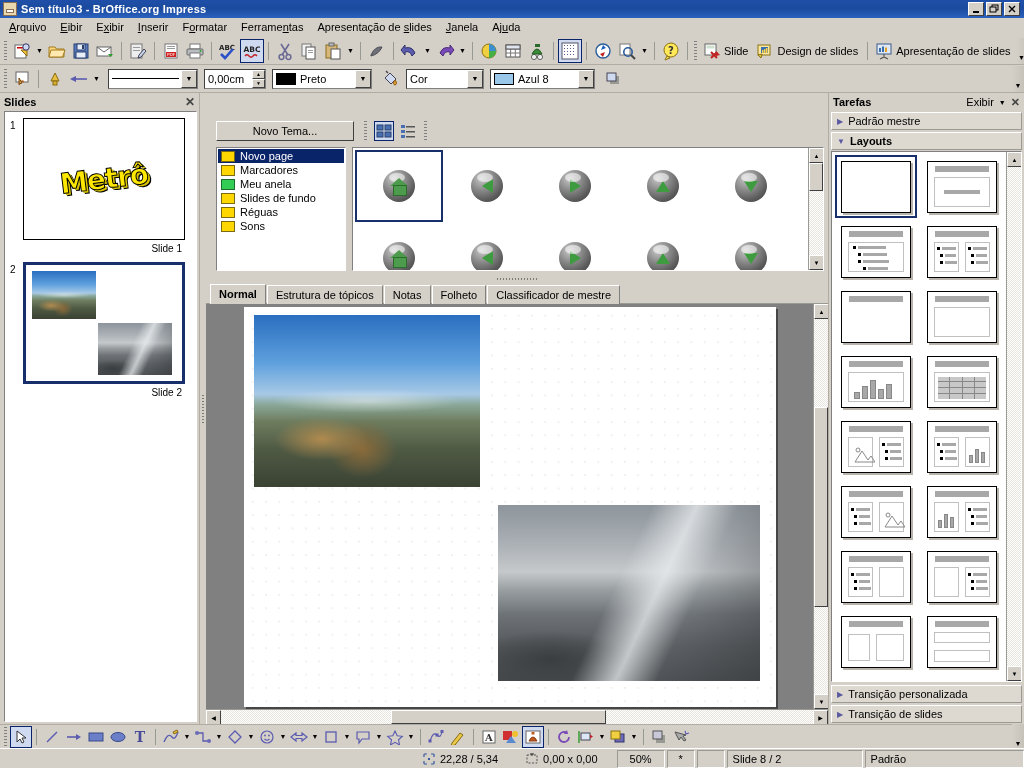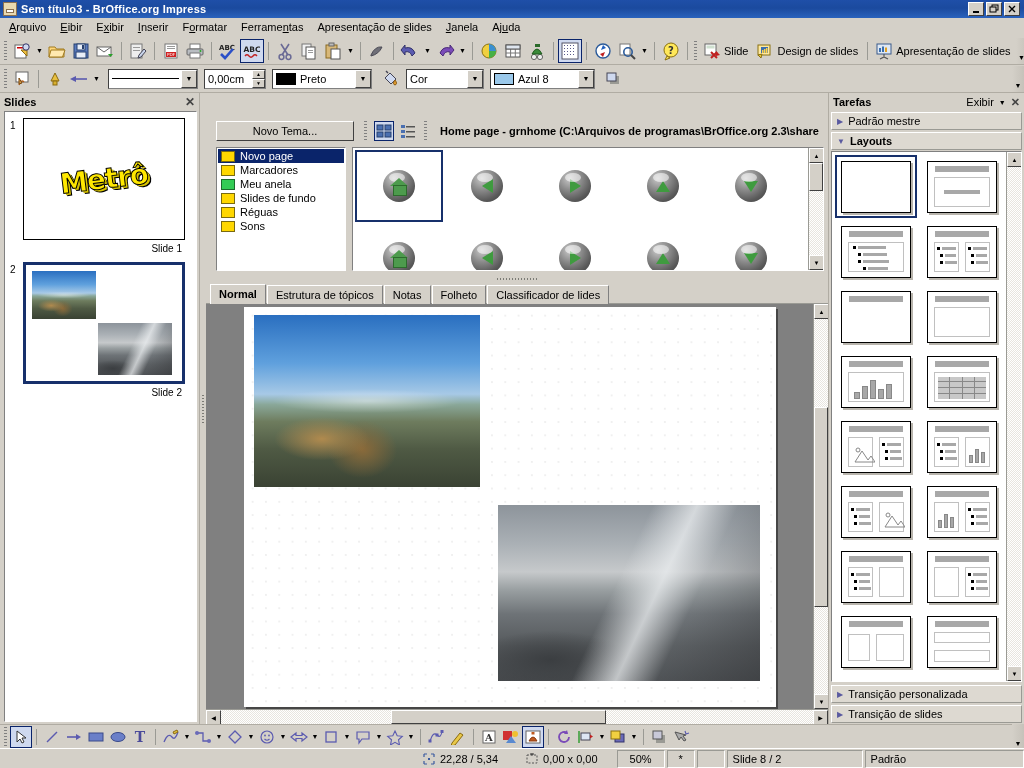--- a/index.html
+++ b/index.html
@@ -763,21 +763,20 @@
             <svg width="16" height="16" viewBox="0 0 16 16">
               <rect x="1" y="2" width="4" height="3" fill="#4a6fb0"></rect>
                 <rect x="6" y="3" width="9" height="1.5" fill="#555"></rect>
               <rect x="1" y="7" width="4" height="3" fill="#4a6fb0"></rect>
                 <rect x="6" y="8" width="9" height="1.5" fill="#555"></rect>
               <rect x="1" y="12" width="4" height="3" fill="#4a6fb0"></rect>
                 <rect x="6" y="13" width="9" height="1.5" fill="#555"></rect>
             </svg>
           </div>
           <div class="grip"></div>
-          <div class="gal-title">Home page - grnhome (C:\Arquivos de programas\BrOffice.org 2.3\share</div>
         </div>
 
         <div class="gallery-main">
           <div class="theme-list">
             <div class="theme-row sel">
               <span class="folder"></span>
               <span>Novo page</span>
             </div>
             <div class="theme-row">
               <span class="folder"></span>
@@ -866,21 +865,21 @@
 
       <div class="hsplit">
           <i></i>
         </div>
 
       <div class="viewtabs">
         <div class="vtab sel">Normal</div>
         <div class="vtab">Estrutura de tópicos</div>
         <div class="vtab">Notas</div>
         <div class="vtab">Folheto</div>
-        <div class="vtab">Classificador de lides</div>
+        <div class="vtab">Classificador de mestre</div>
       </div>
 
       <div class="editwrap">
         <div class="editrow">
           <div class="canvasarea">
             <div class="slide-page">
               <div class="pic photo-sky" style="left:10px; top:8px; width:226px; height:172px;"></div>
               <div class="pic photo-gray" style="left:254px; top:198px; width:262px; height:176px;"></div>
             </div>
           </div>

